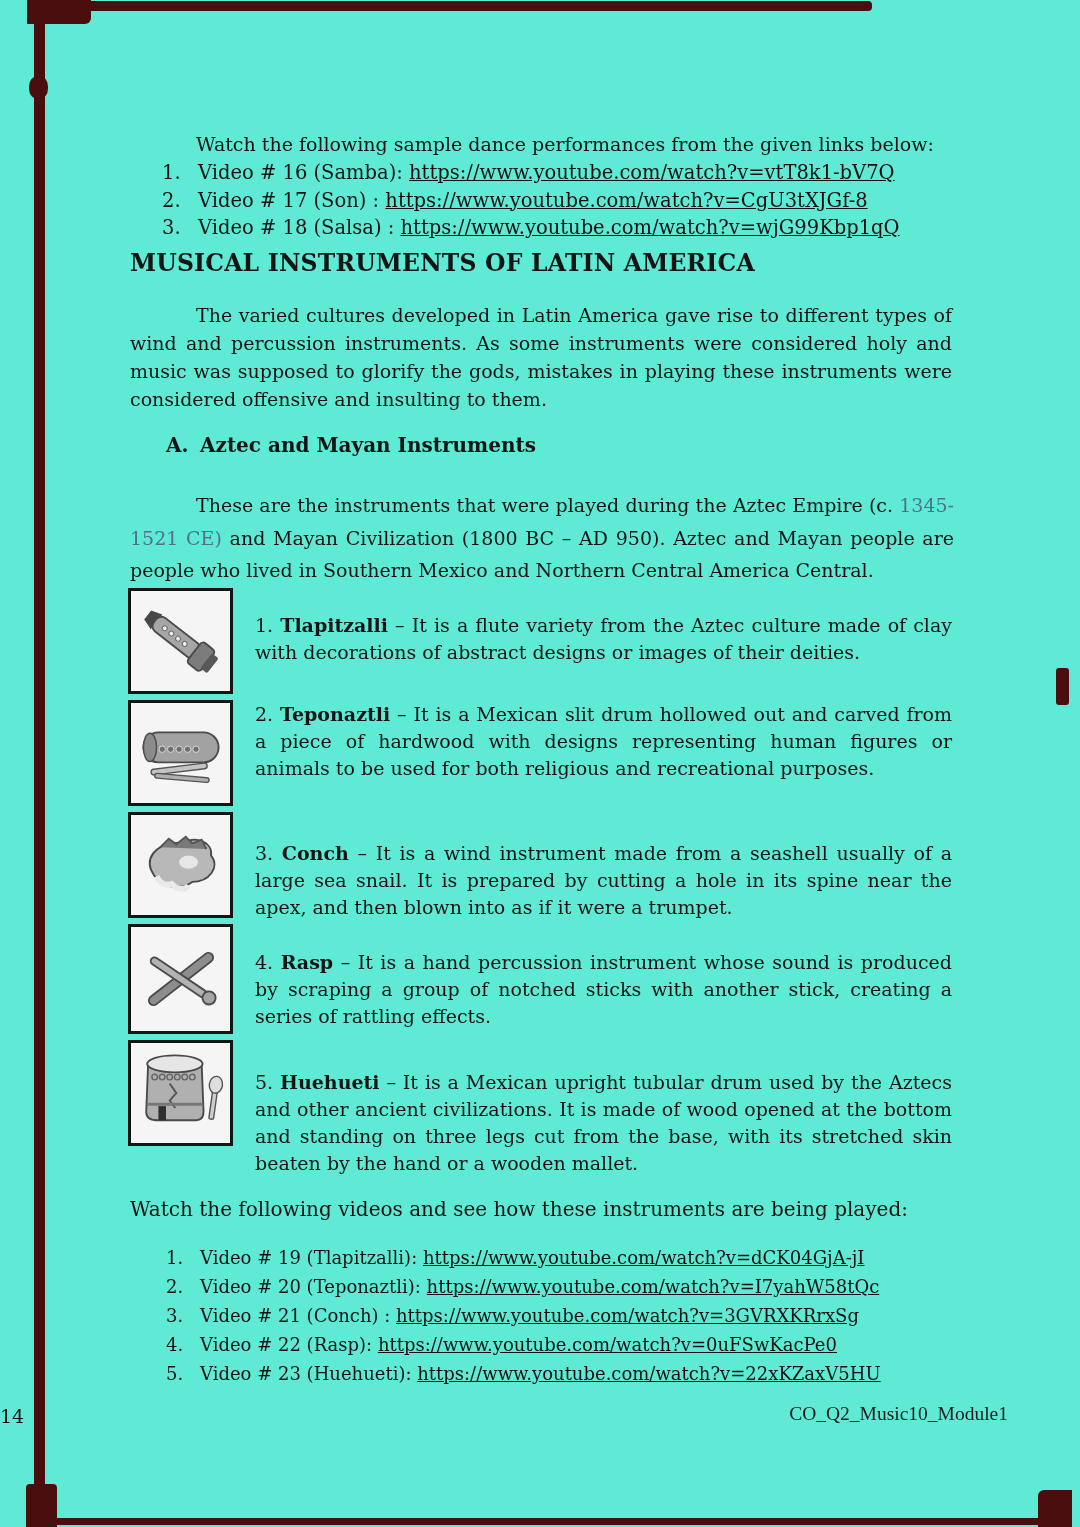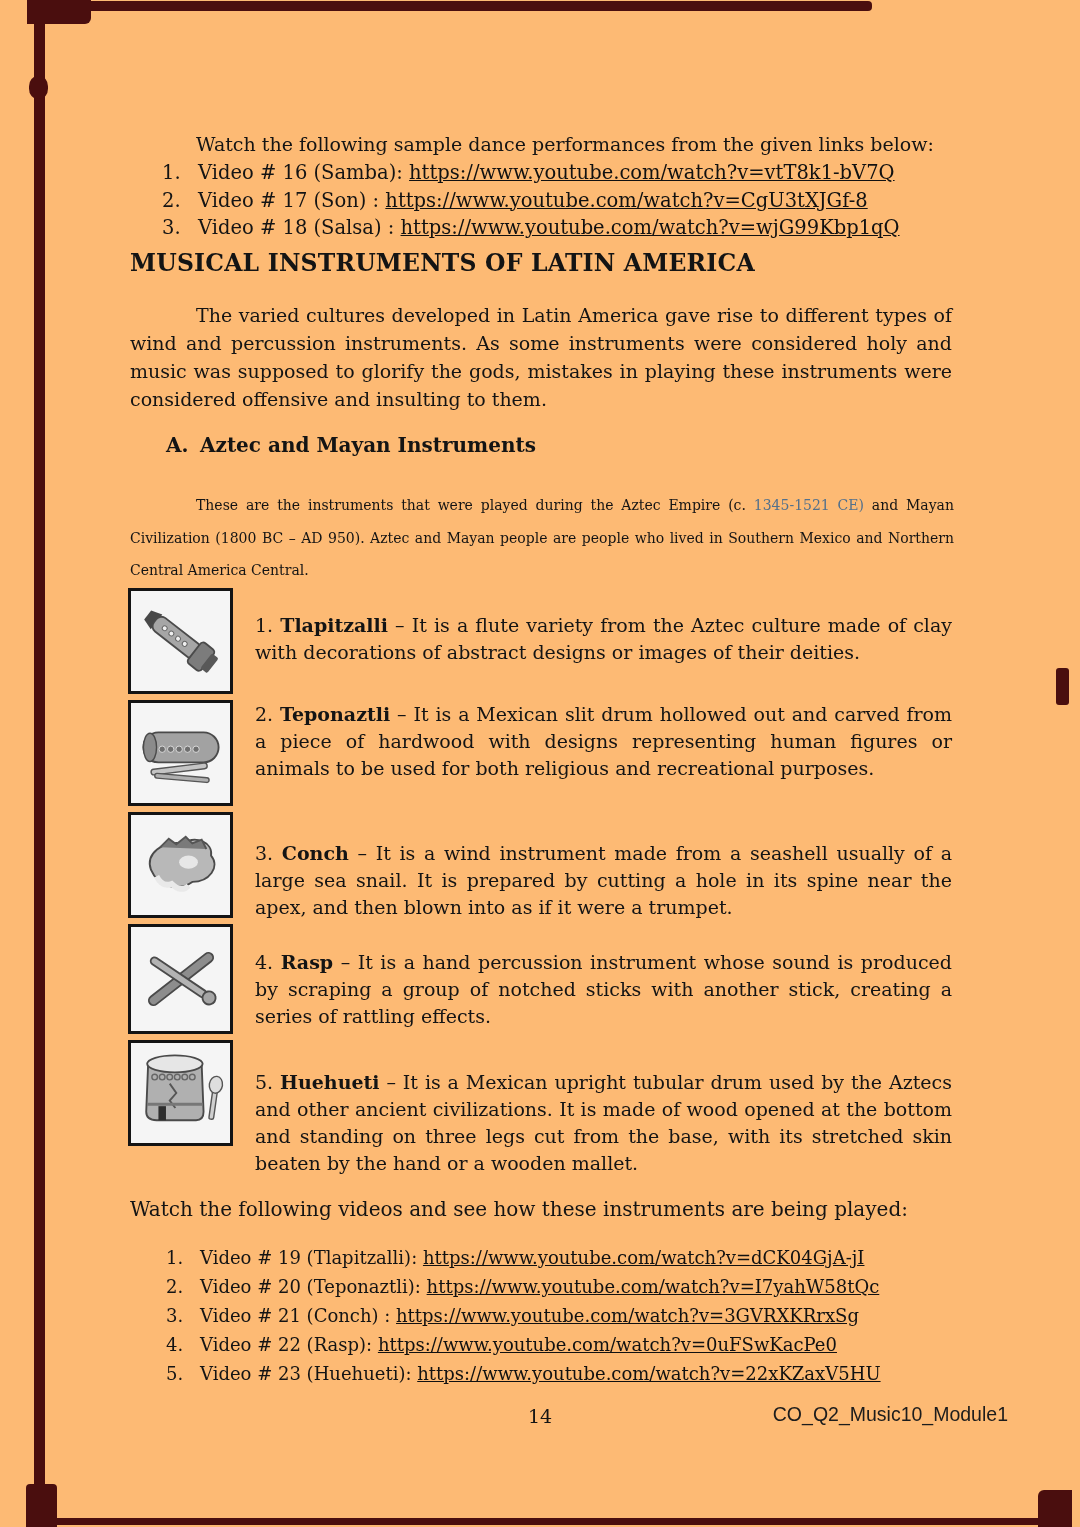--- a/index.html
+++ b/index.html
@@ -1,16 +1,16 @@
 <!DOCTYPE html>
 <html><head>
 <meta charset="utf-8">
 <style>
   html,body{margin:0;padding:0;background:#ffffff;}
-  #page{position:relative;width:1080px;height:1527px;background:#fdba74;overflow:hidden;
+  #page{position:relative;width:1080px;height:1527px;background:#5eead4;overflow:hidden;
         font-family:"DejaVu Serif","Liberation Serif",serif;color:#141414;}
   
   .mark{position:absolute;background:#4a0e0e;}
   #mark-top{left:30px;top:1px;width:842px;height:10px;border-radius:0 4px 4px 0;}
   #mark-top-corner{left:27px;top:0;width:64px;height:24px;border-radius:0 0 6px 0;}
   #mark-left{left:34px;top:0;width:11px;height:1527px;}
   #mark-left-blob{left:29px;top:76px;width:19px;height:23px;border-radius:45%;}
   #mark-bottom{left:30px;top:1518px;width:1040px;height:7px;}
   #mark-bl{left:26px;top:1484px;width:31px;height:43px;border-radius:4px 4px 0 0;}
   #mark-br{left:1038px;top:1490px;width:34px;height:37px;border-radius:6px 0 0 0;}
@@ -19,36 +19,36 @@
   .abs{position:absolute;}
   .intro{left:130px;top:131px;width:822px;font-size:19px;line-height:26px;text-indent:66px;}
   .list-top{left:162px;top:159px;width:800px;font-size:19.5px;}
   .list-top .li{display:flex;line-height:27.5px;}
   .list-top .num{width:36px;flex:none;}
   .lnk{text-decoration:underline;color:#111;margin-top:32px;}
   h1.title{left:130px;top:249px;margin:0;font-size:23.5px;font-weight:bold;letter-spacing:0.2px;}
   .para1{left:130px;top:301px;width:822px;font-size:19px;line-height:28px;text-align:justify;text-indent:66px;}
   .sectionA{left:166px;top:433px;font-size:20px;font-weight:bold;display:flex;}
   .sectionA .a-num{width:34px;flex:none;}
-  .para2{left:130px;top:489px;width:824px;font-size:14px;line-height:32.5px;text-align:justify;text-indent:66px;}
+  .para2{left:130px;top:489px;width:824px;font-size:19px;line-height:32.5px;text-align:justify;text-indent:66px;}
   .hl{color:#52708c;}
 
   .img-box{position:absolute;left:128px;width:105px;border:3px solid #141414;background:#f5f5f5;
            box-sizing:border-box;display:flex;align-items:center;justify-content:center;}
   .img-box svg{width:94px;height:94px;}
   .inst-text{position:absolute;left:255px;width:697px;font-size:19px;line-height:27px;text-align:justify;margin-top:20px;}
   .b{font-weight:bold;}
 
   .watch-line{left:130px;top:1197px;width:822px;font-size:20px;}
   .list-bottom{left:166px;top:1243px;width:820px;font-size:18px;}
   .list-bottom .li{display:flex;line-height:29px;}
   .list-bottom .num{width:34px;flex:none;}
 
-  .footer-page{left:0;top:1405px;width:1080px;text-align:center;font-size:19px;}
-  .footer-code{top:1403px;right:72px;font-family:Liberation Sans, sans-serif;font-size:19.5px;color:#1c1c1c;}
+  .footer-page{left:0;top:1405px;width:1080px;text-align:left;font-size:19px;}
+  .footer-code{top:1403px;right:72px;font-family:Liberation Serif, serif;font-size:19.5px;color:#1c1c1c;}
 </style>
 </head>
 <body>
 
 <div id="page">
 
   <div class="mark" id="mark-top"></div>
   <div class="mark" id="mark-top-corner"></div>
   <div class="mark" id="mark-left"></div>
   <div class="mark" id="mark-left-blob"></div>

